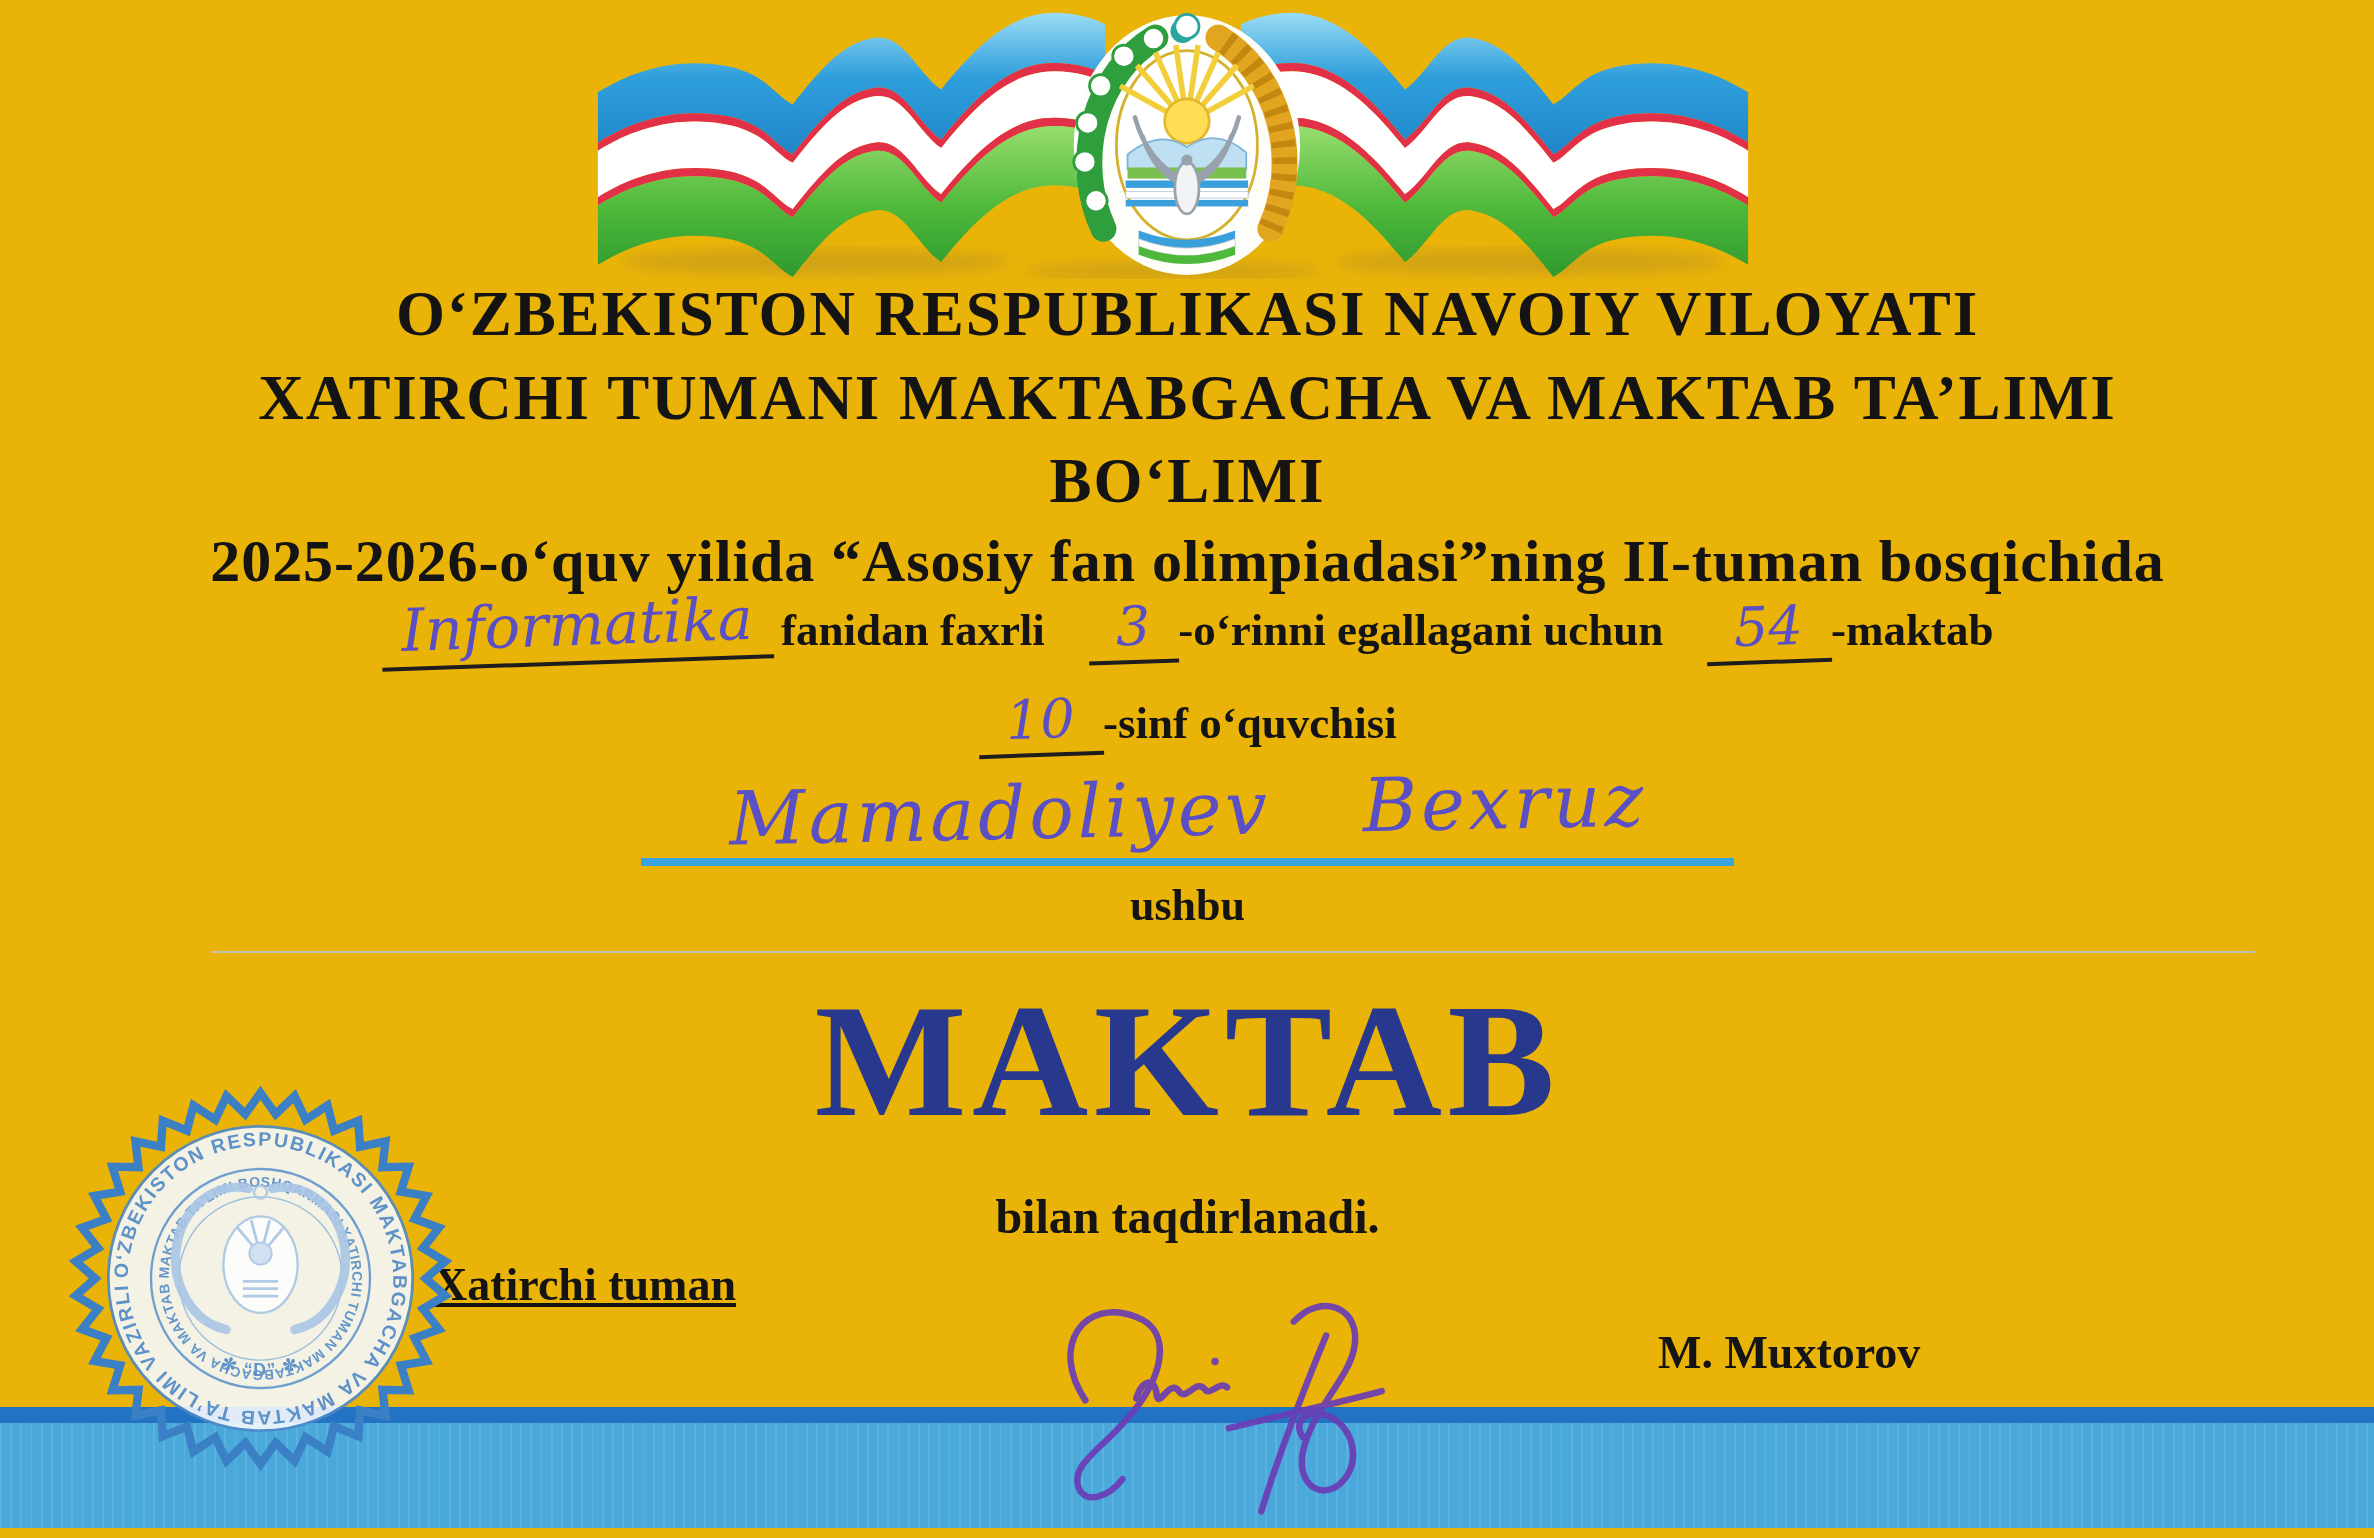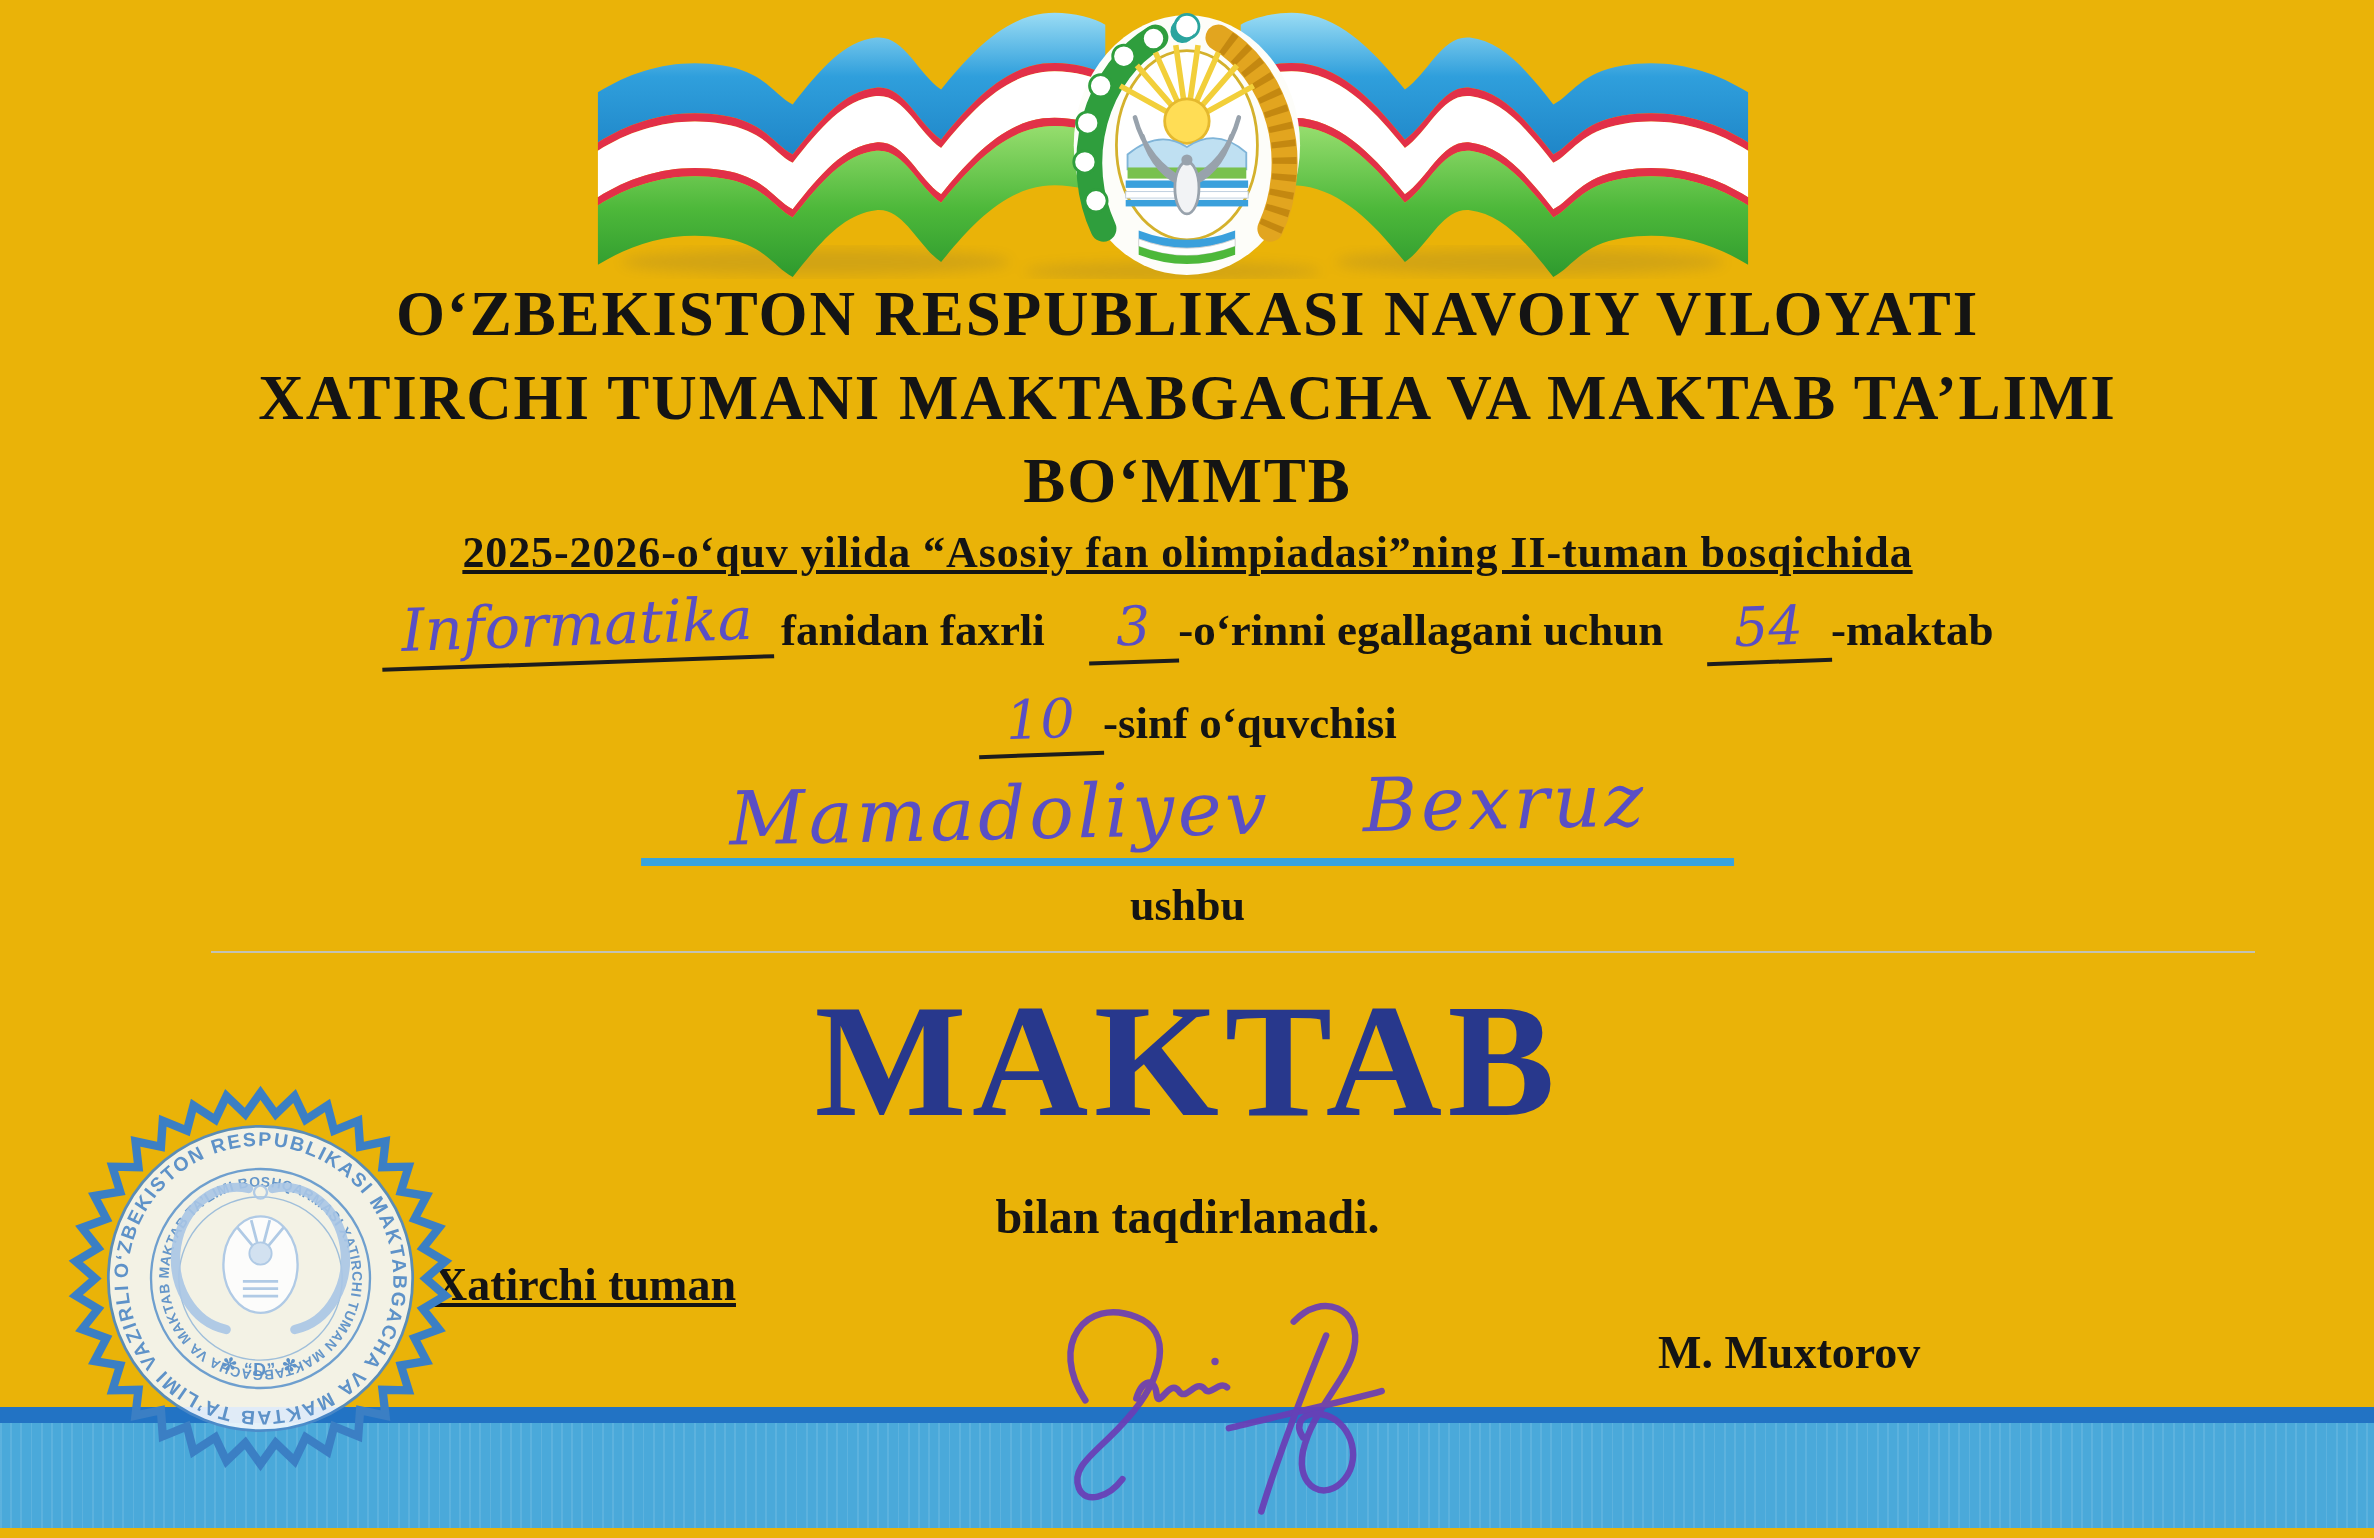--- a/index.html
+++ b/index.html
@@ -1,21 +1,21 @@
 <!DOCTYPE html>
 <html style="font-size:15px"><head>
 <meta charset="utf-8">
 <style>
   html,body{margin:0;padding:0;background:#e9e9e4;}
   .page{position:relative;width:2375px;height:1539px;margin:0 auto;background:#eab308;
         overflow:hidden;font-family:"Liberation Serif",serif;color:#141414;}
   .abs{position:absolute;}
   .ctr{left:0;width:100%;text-align:center;white-space:nowrap;}
   .hline{font-weight:bold;letter-spacing:1.9px;font-size:63px;}
-  .subtitle{font-weight:bold;font-size:44px;letter-spacing:0.9px;text-decoration:underline;}
+  .subtitle{font-weight:bold;font-size:60px;letter-spacing:0.9px;}
   .row{position:absolute;left:0;width:100%;display:flex;justify-content:center;
        align-items:baseline;font-weight:bold;font-size:45px;white-space:nowrap;}
   .hand{font-family:"DejaVu Serif",serif;font-style:italic;font-weight:normal;color:#5a4fc4;}
   .blank{border-bottom:4.6px solid #1d1d1d;}
   .subject{font-size:59px;padding:0 20.4px 1.9px;transform:rotate(-2deg);}
   .numfill{font-size:54px;padding:0 28px 1.9px;transform:rotate(-2deg);}
   .gapL{margin-left:43px;} .gapS{margin-left:7.4px;}
   .student-name{top:766px;left:50%;transform:translateX(-50%);font-size:74px;
       letter-spacing:3.7px;word-spacing:65px;color:#5a4fc4;white-space:nowrap;
       font-family:"DejaVu Serif",serif;font-style:italic;
@@ -103,21 +103,21 @@
       </g>
 
       <path d="M598,244 Q650,264 702,244 L702,253 Q650,273 598,253 Z" fill="#3aa0dc"></path>
       <path d="M598,253 Q650,273 702,253 L702,261 Q650,281 598,261 Z" fill="#ffffff" stroke="#cfcfcf" stroke-width="1"></path>
       <path d="M598,261 Q650,281 702,261 L702,270 Q650,290 598,270 Z" fill="#4db83a"></path>
     </g>
   </svg>
 
   <div class="abs ctr hline" style="top:278px;">O‘ZBEKISTON RESPUBLIKASI NAVOIY VILOYATI</div>
   <div class="abs ctr hline" style="top:362px;">XATIRCHI TUMANI MAKTABGACHA VA MAKTAB TA’LIMI</div>
-  <div class="abs ctr hline" style="top:445px;">BO‘MMTB</div>
+  <div class="abs ctr hline" style="top:445px;">BO‘LIMI</div>
   <div class="abs ctr subtitle" style="top:527px;">2025-2026-o‘quv yilida “Asosiy fan olimpiadasi”ning II-tuman bosqichida</div>
 
   <div class="row" style="top:590px;">
     <span class="hand blank subject">Informatika</span>
     <span class="gapS">fanidan faxrli</span>
     <span class="hand blank numfill gapL">3</span>
     <span>-o‘rinni egallagani uchun</span>
     <span class="hand blank numfill gapL">54</span>
     <span>-maktab</span>
   </div>

